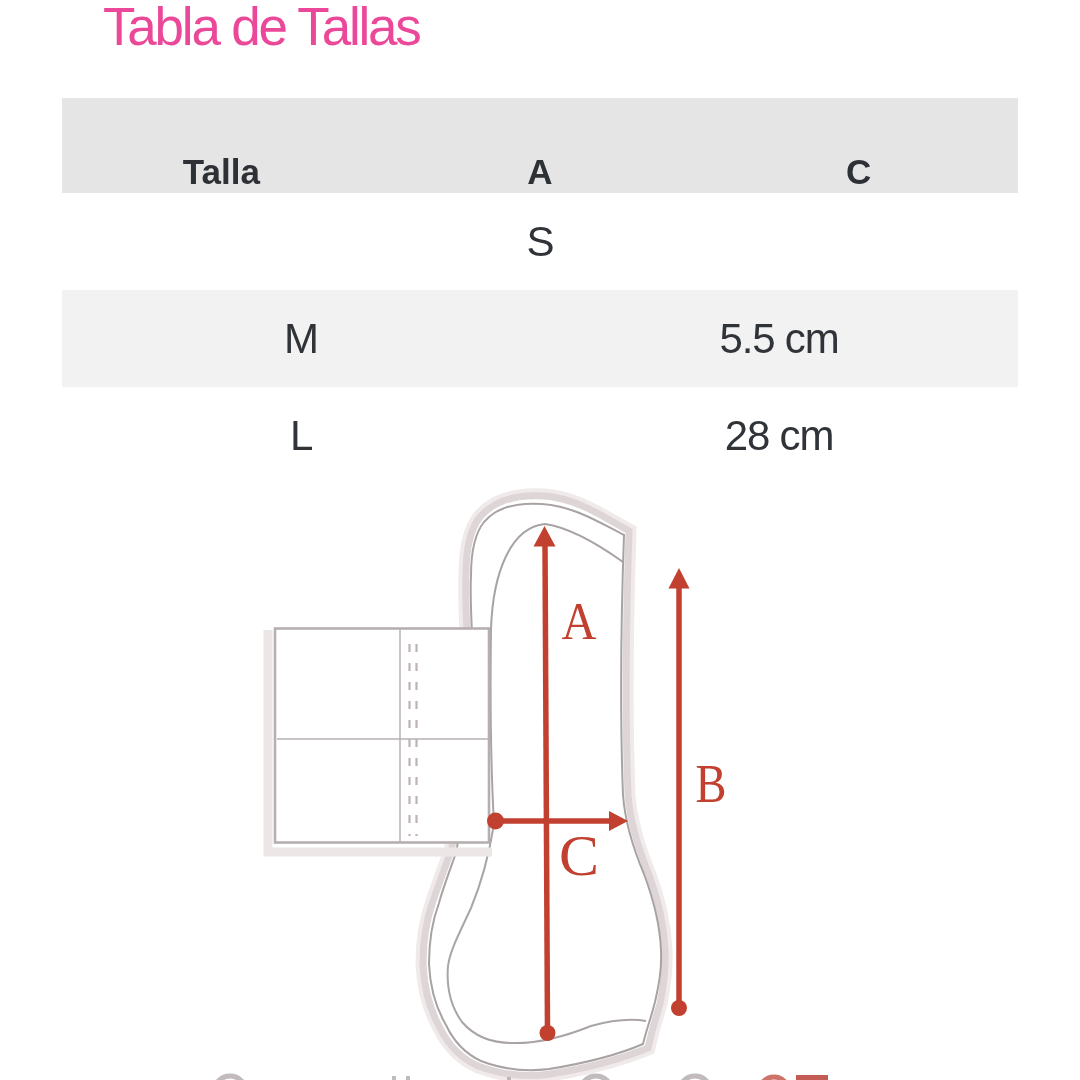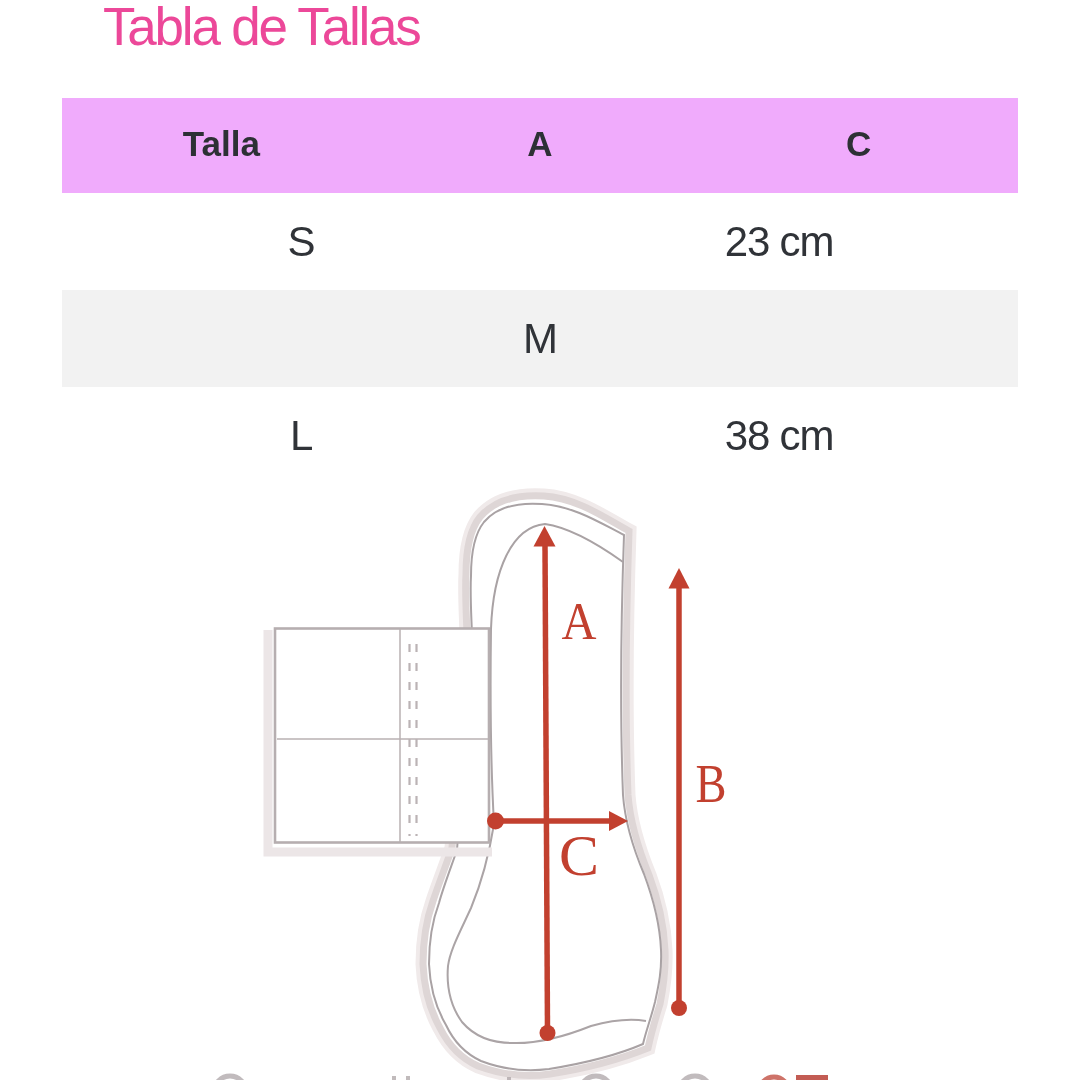--- a/index.html
+++ b/index.html
@@ -2,21 +2,21 @@
 <html><head>
 <meta charset="utf-8">
 <style>
   html,body{margin:0;padding:0;}
   body{width:1080px;height:1080px;background:#ffffff;overflow:hidden;position:relative;
        font-family:"Liberation Sans",sans-serif;}
   .title{position:absolute;left:63px;top:-1px;font-size:53px;letter-spacing:-2.2px;
          color:#ec4899;font-weight:400;line-height:56px;margin-left:40px;}
   .tbl{position:absolute;left:62px;top:98px;width:956px;}
   .row{display:flex;align-items:center;}
-  .row.hdr{height:95px;background:#f0abfc;font-weight:700;font-size:35px;color:#2d3035;}
+  .row.hdr{height:95px;background:#e5e5e5;font-weight:700;font-size:35px;color:#2d3035;align-items:flex-end;}
   .row.hdr .cell{position:relative;top:-1.5px;}
   .row.data{height:97px;font-size:42px;color:#303338;letter-spacing:-1.2px;}
   .row.gray{background:#f2f2f2;}
   .cell{flex:1;text-align:center;}
   svg{position:absolute;left:0;top:0;filter:blur(0.45px);}
 </style>
 </head>
 <body>
 
 <div class="title">Tabla de Tallas</div>
@@ -24,30 +24,30 @@
 <div class="tbl">
 
   <div class="row hdr">
       <div class="cell">Talla</div>
       <div class="cell">A</div>
       <div class="cell">C</div>
     </div>
 
   <div class="row data">
       <div class="cell">S</div>
-      <div class="cell">23 cm</div>
     </div>
 
   <div class="row data gray">
       <div class="cell">M</div>
+      <div class="cell">5.5 cm</div>
     </div>
 
   <div class="row data">
       <div class="cell">L</div>
-      <div class="cell">38 cm</div>
+      <div class="cell">28 cm</div>
     </div>
 </div>
 
 <svg width="1080" height="1080" viewBox="0 0 1080 1080">
 
   <path d="M544,496 C578,498 608,520 629,531 C626,620 625,715 628,795
            C630,822 638,848 649,875 C658,899 664,927 665,950
            C666,973 663,989 660,1004 C655,1020 651,1034 648,1048
            C616,1061 582,1069 550,1074 C525,1078 500,1074 478,1066
            C460,1058 448,1044 440,1028 C430,1010 424,988 423,964

